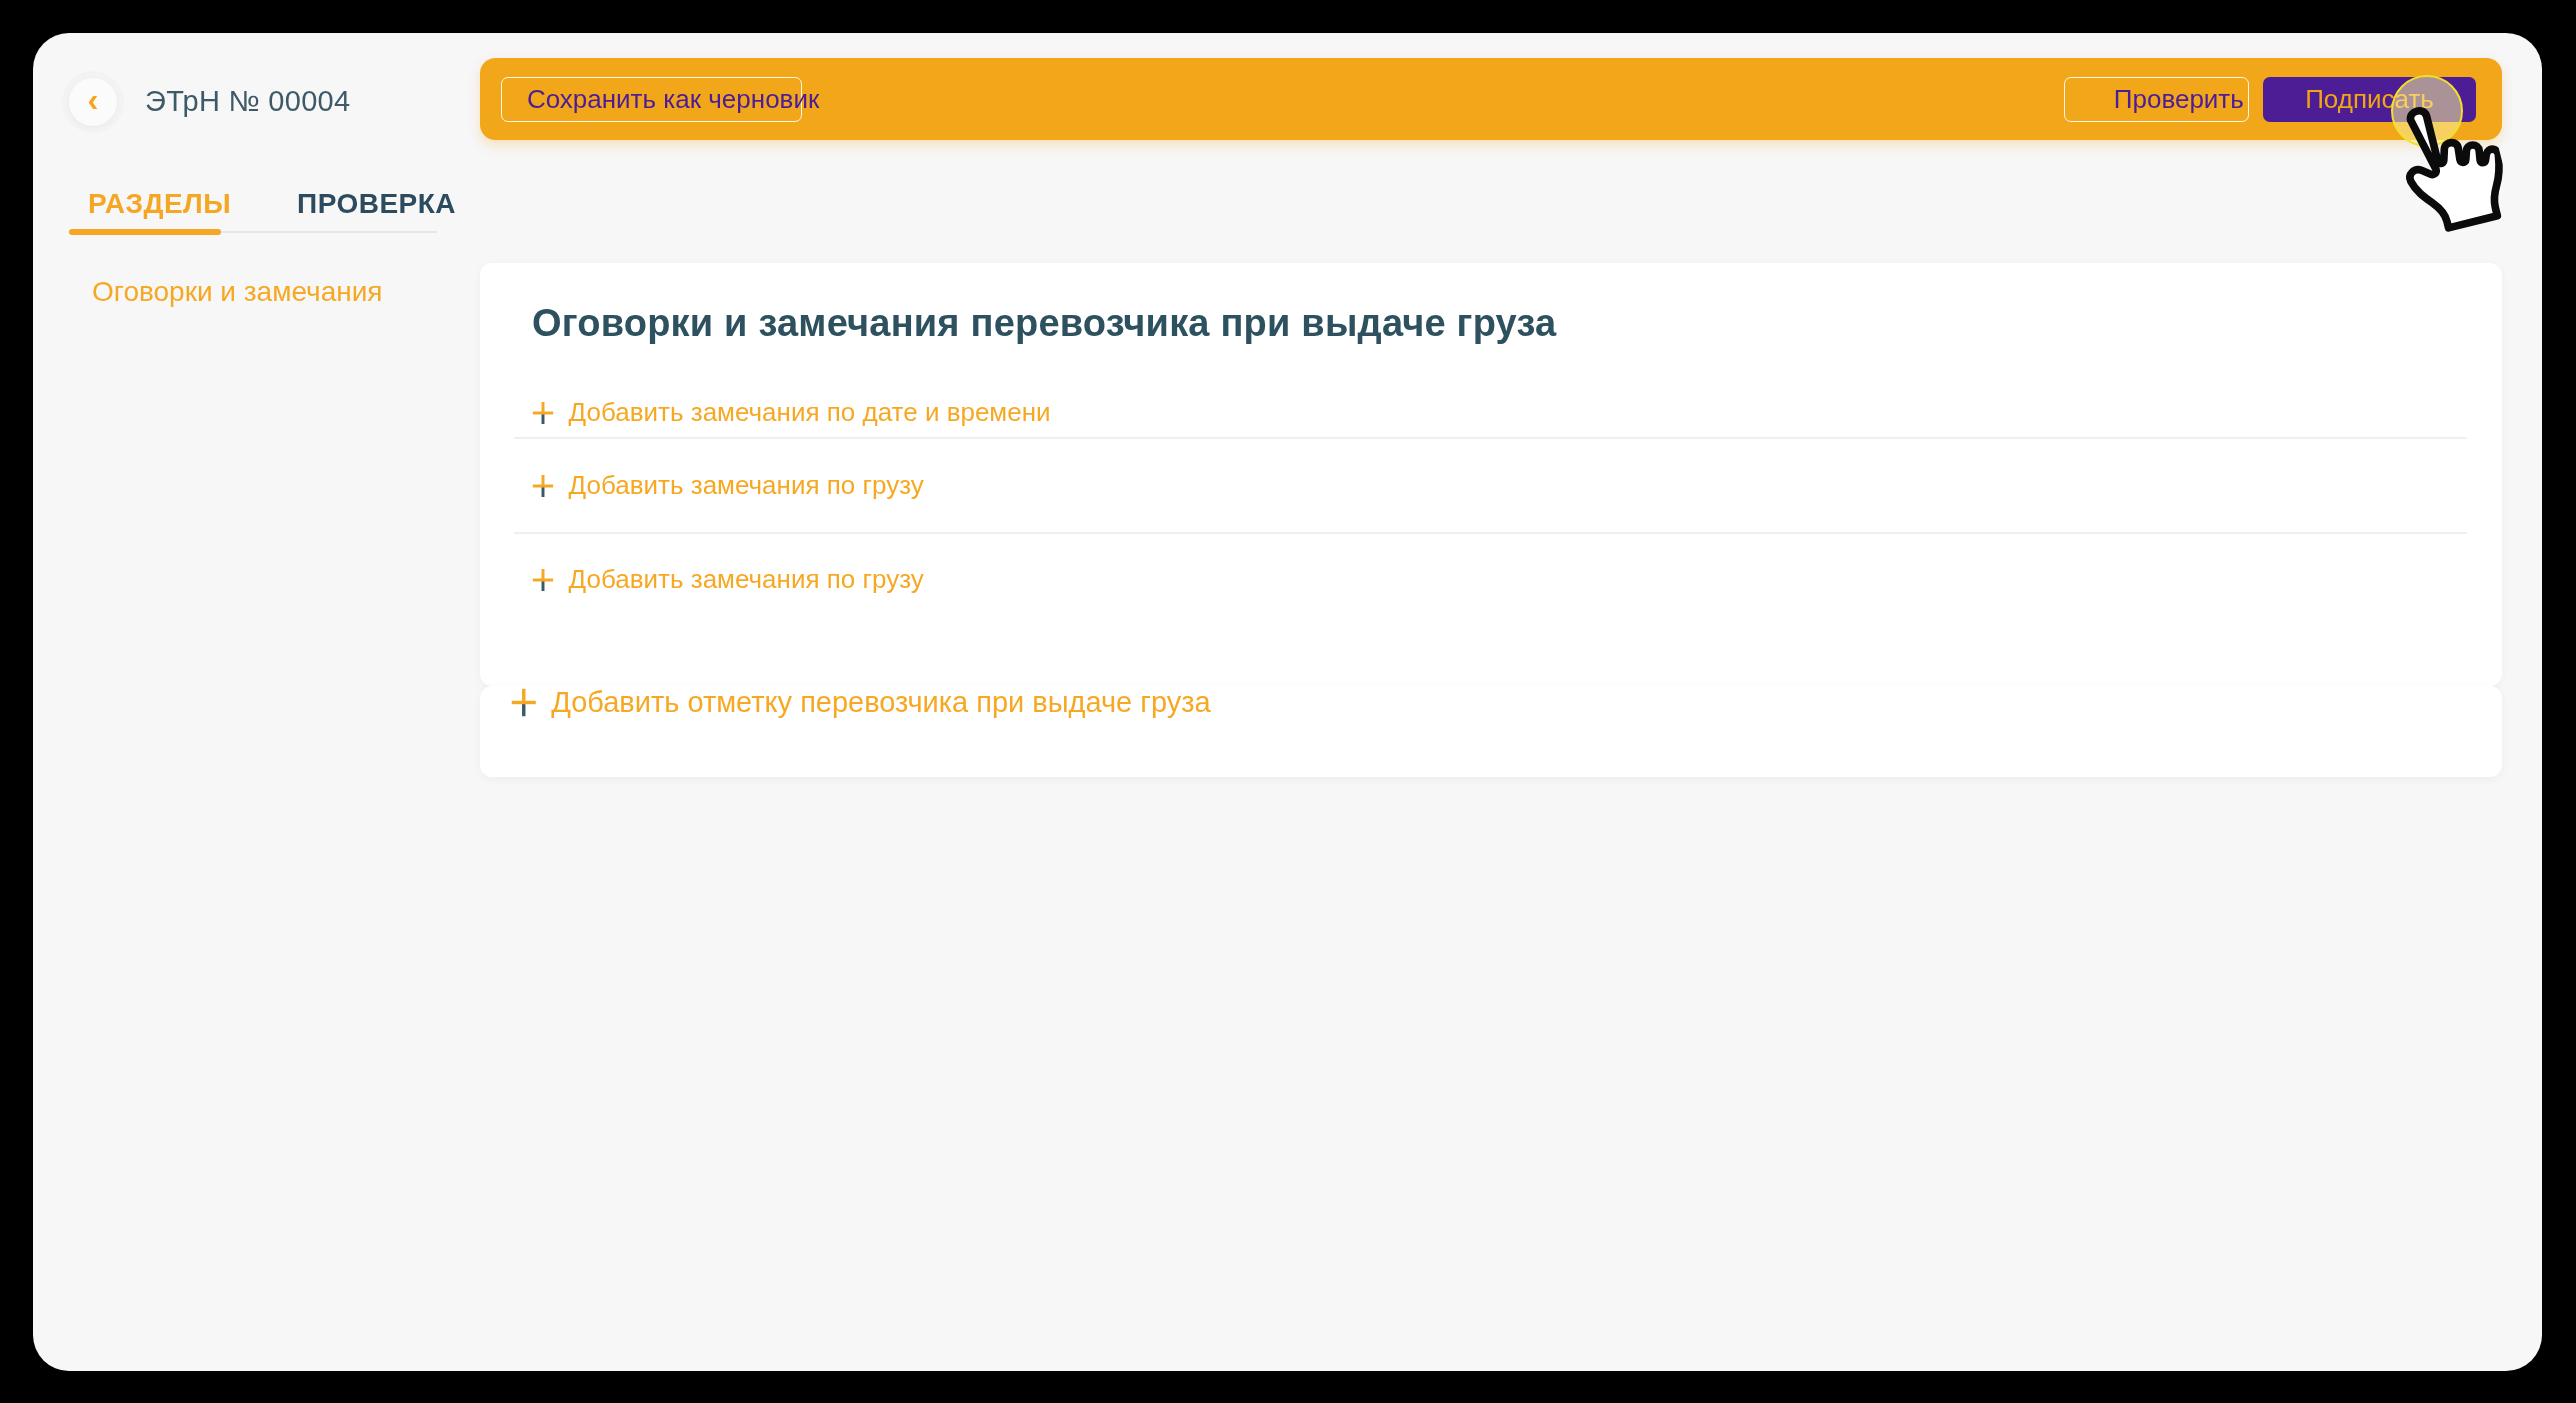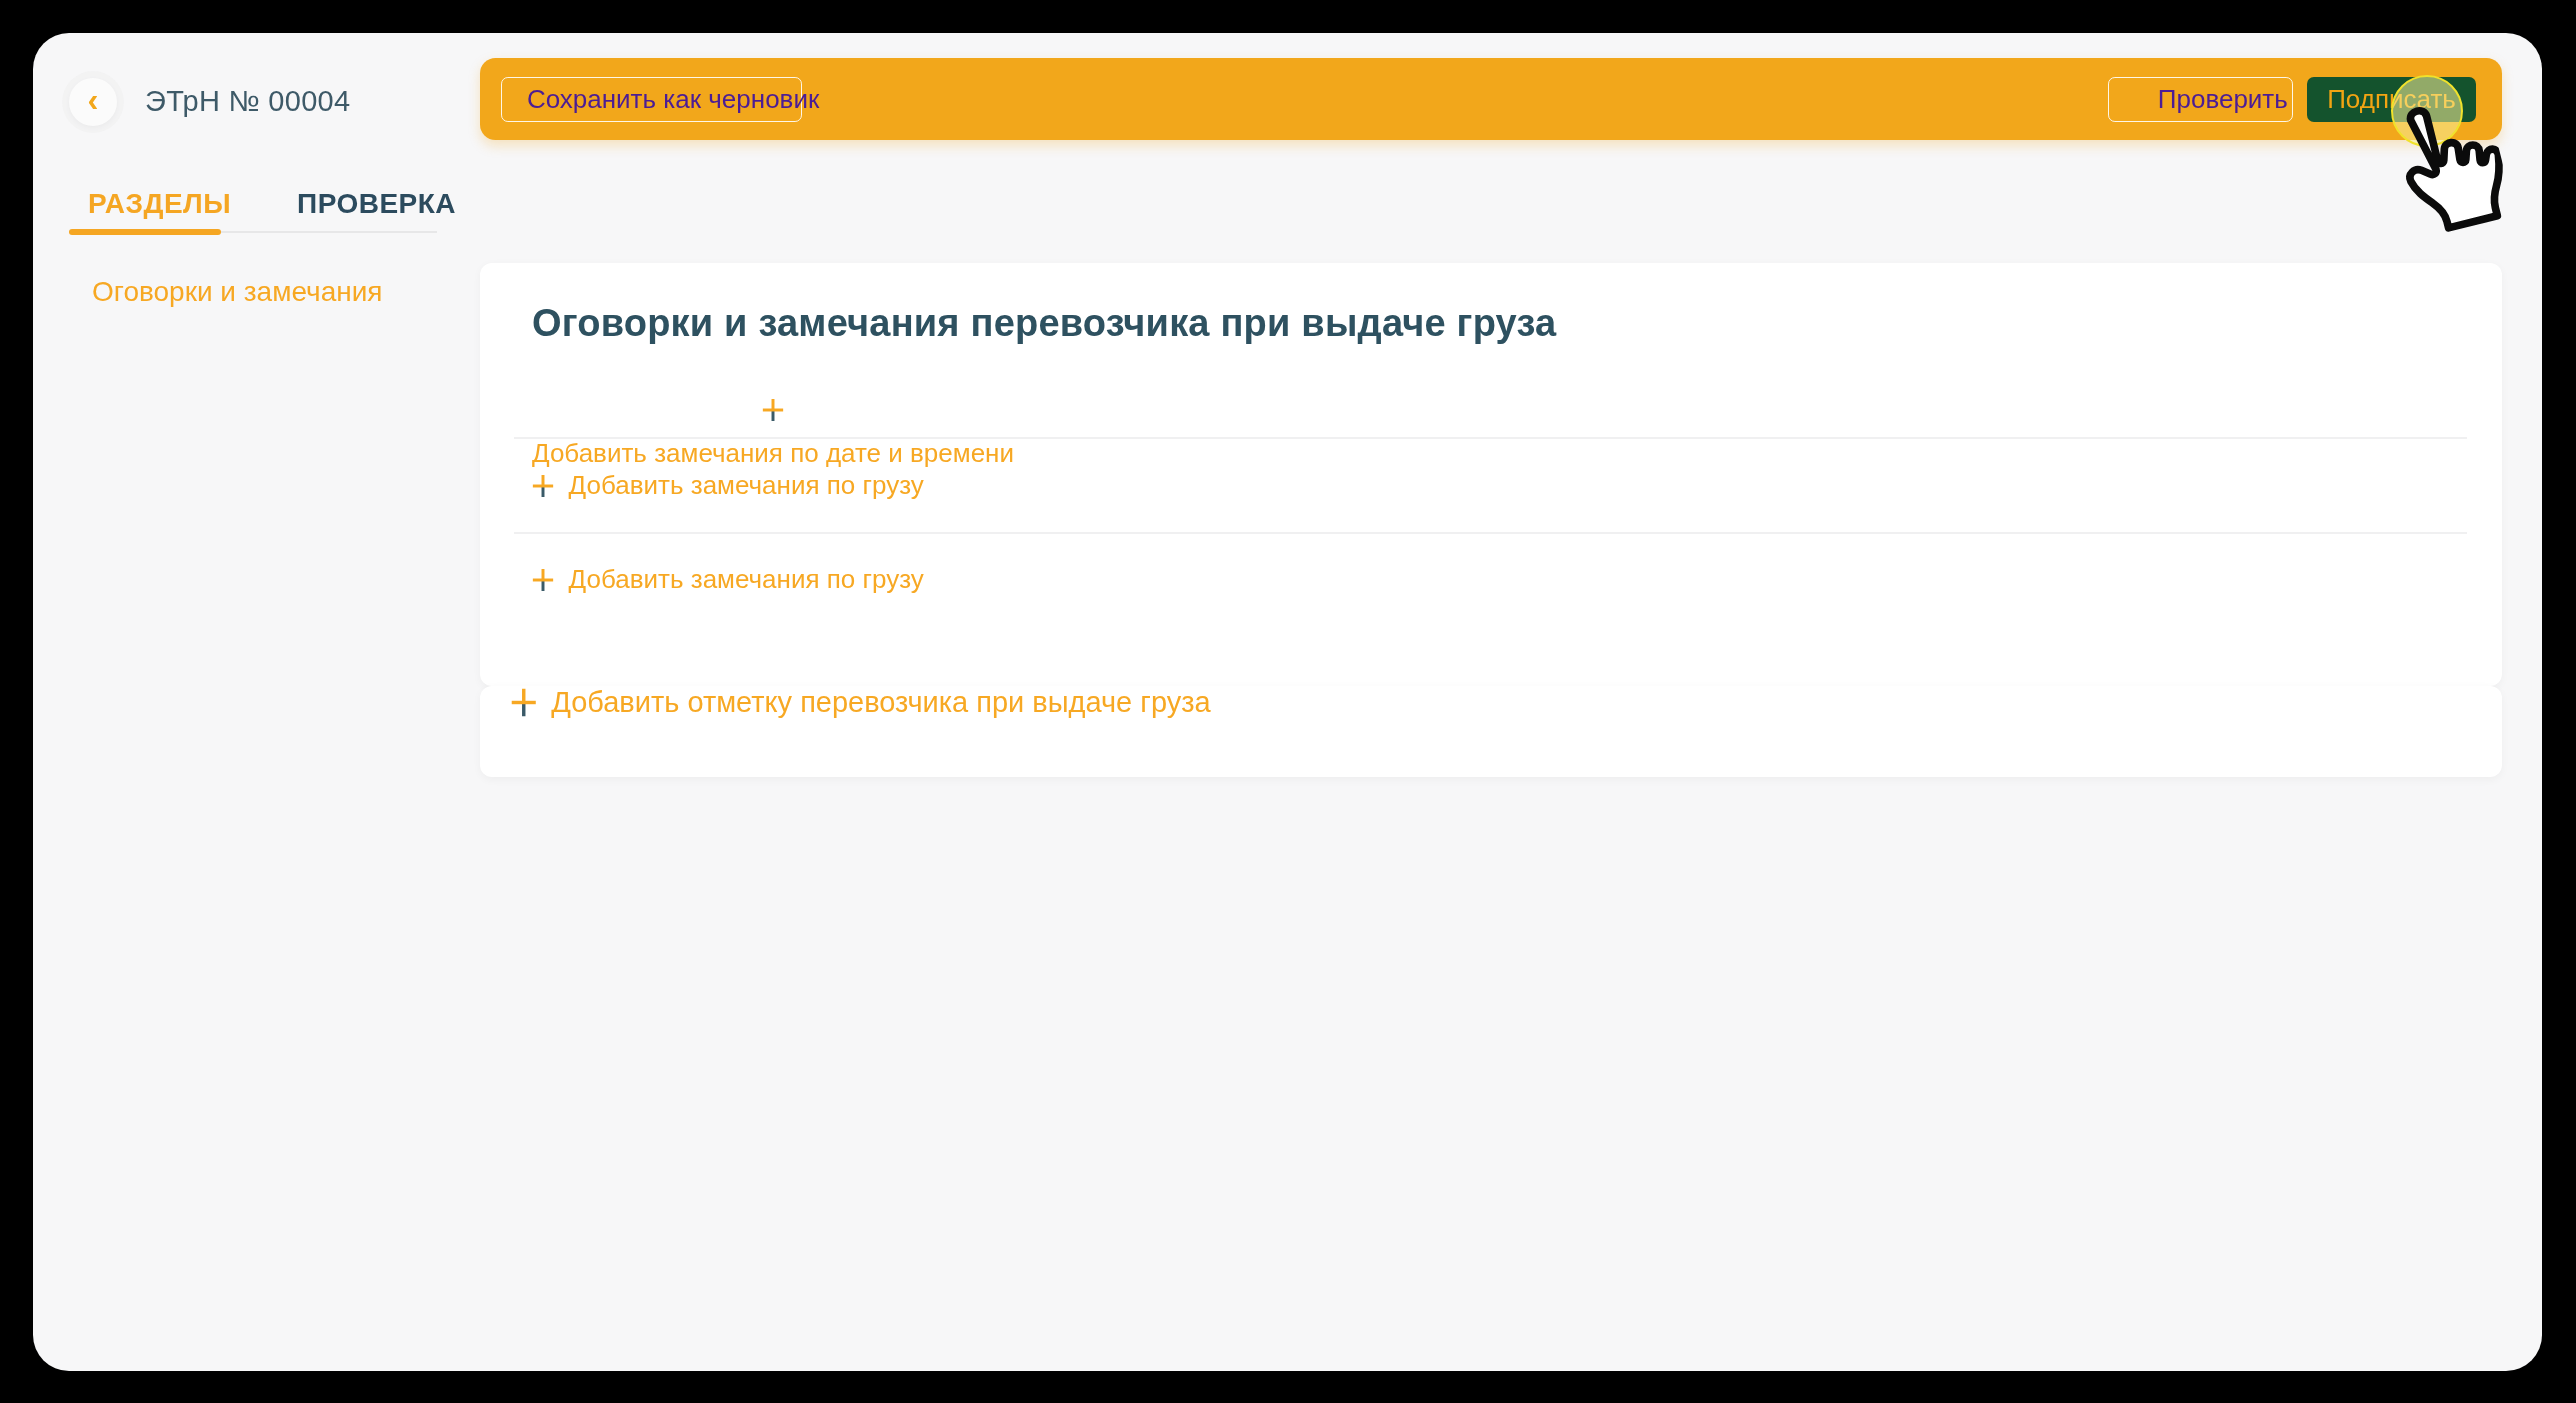--- a/index.html
+++ b/index.html
@@ -28,21 +28,21 @@
     box-shadow:0 5.2px 12px rgba(242,167,27,0.25);
   }
   .btn {
     height:45px; display:flex; align-items:center; justify-content:center;
     font-size:26px; border-radius:6.9px; cursor:pointer; white-space:nowrap;
   }
   .btn.outline { border:1.7px solid rgba(255,255,255,0.9); color:#4c1d95; background:transparent;padding-left:44px; }
   .btn.save { width:301px; margin-left:20.6px; }
   .spacer { flex:1; }
   .btn.check { width:185px; margin-right:13.7px;text-align:right; }
-  .btn.sign { width:169px; margin-right:26px; background:#14532d; color:#F2A413; border:none; }
+  .btn.sign { width:213px; margin-right:26px; background:#4c1d95; color:#F2A413; border:none; }
 
   
   .tab { position:absolute; font-size:28px; font-weight:bold; letter-spacing:0.5px; cursor:pointer; }
   .tab.active { left:55px; top:155px; color:#F5A623; }
   .tab.idle  { left:264px; top:155px; color:#2C4B5E; }
   .tab-underline { position:absolute; left:36px; top:196px; width:152px; height:6px; border-radius:3.4px; background:#F5A623; z-index:2; }
   .tab-divider { position:absolute; left:36px; top:198px; width:368px; height:1.7px; background:#E7E7E8; }
   .side-link { position:absolute; left:59px; top:243px; font-size:28px; color:#F7A823; cursor:pointer; }
 
   
@@ -56,21 +56,21 @@
     position:absolute; left:447px; background:#FFFFFF; width:2022px; border-radius:12px;
     box-shadow:0 2.6px 8.6px rgba(0,0,0,0.04);
   }
   .card.main-card { top:230px; height:423px; }
   .card.footer-card { top:653px; height:91px; display:flex; align-items:flex-start; padding-left:30px; }
 
   .card-title { position:absolute; left:52px; top:39px; font-size:38px; font-weight:bold; color:#2E5160; letter-spacing:0.2px; }
 
   .add-link { position:absolute; left:52px; display:flex; align-items:center; gap:14.6px; cursor:pointer; }
   .add-link .txt { font-size:26px; color:#F7A823; }
-  .add-link.l1 { top:134px;flex-direction:column; }
+  .add-link.l1 { top:134px; }
   .add-link.l2 { top:207px; }
   .add-link.l3 { top:301px; }
   .row-divider { position:absolute; left:34px; width:1953px; height:1.7px; background:#F0F0F1; }
   .row-divider.d1 { top:174px; }
   .row-divider.d2 { top:269px; }
 
   .footer-link { display:flex; align-items:center; gap:13.7px; cursor:pointer; }
   .footer-link .txt { font-size:29px; color:#F7A823; }
 
   .plus-ico { display:block; }

